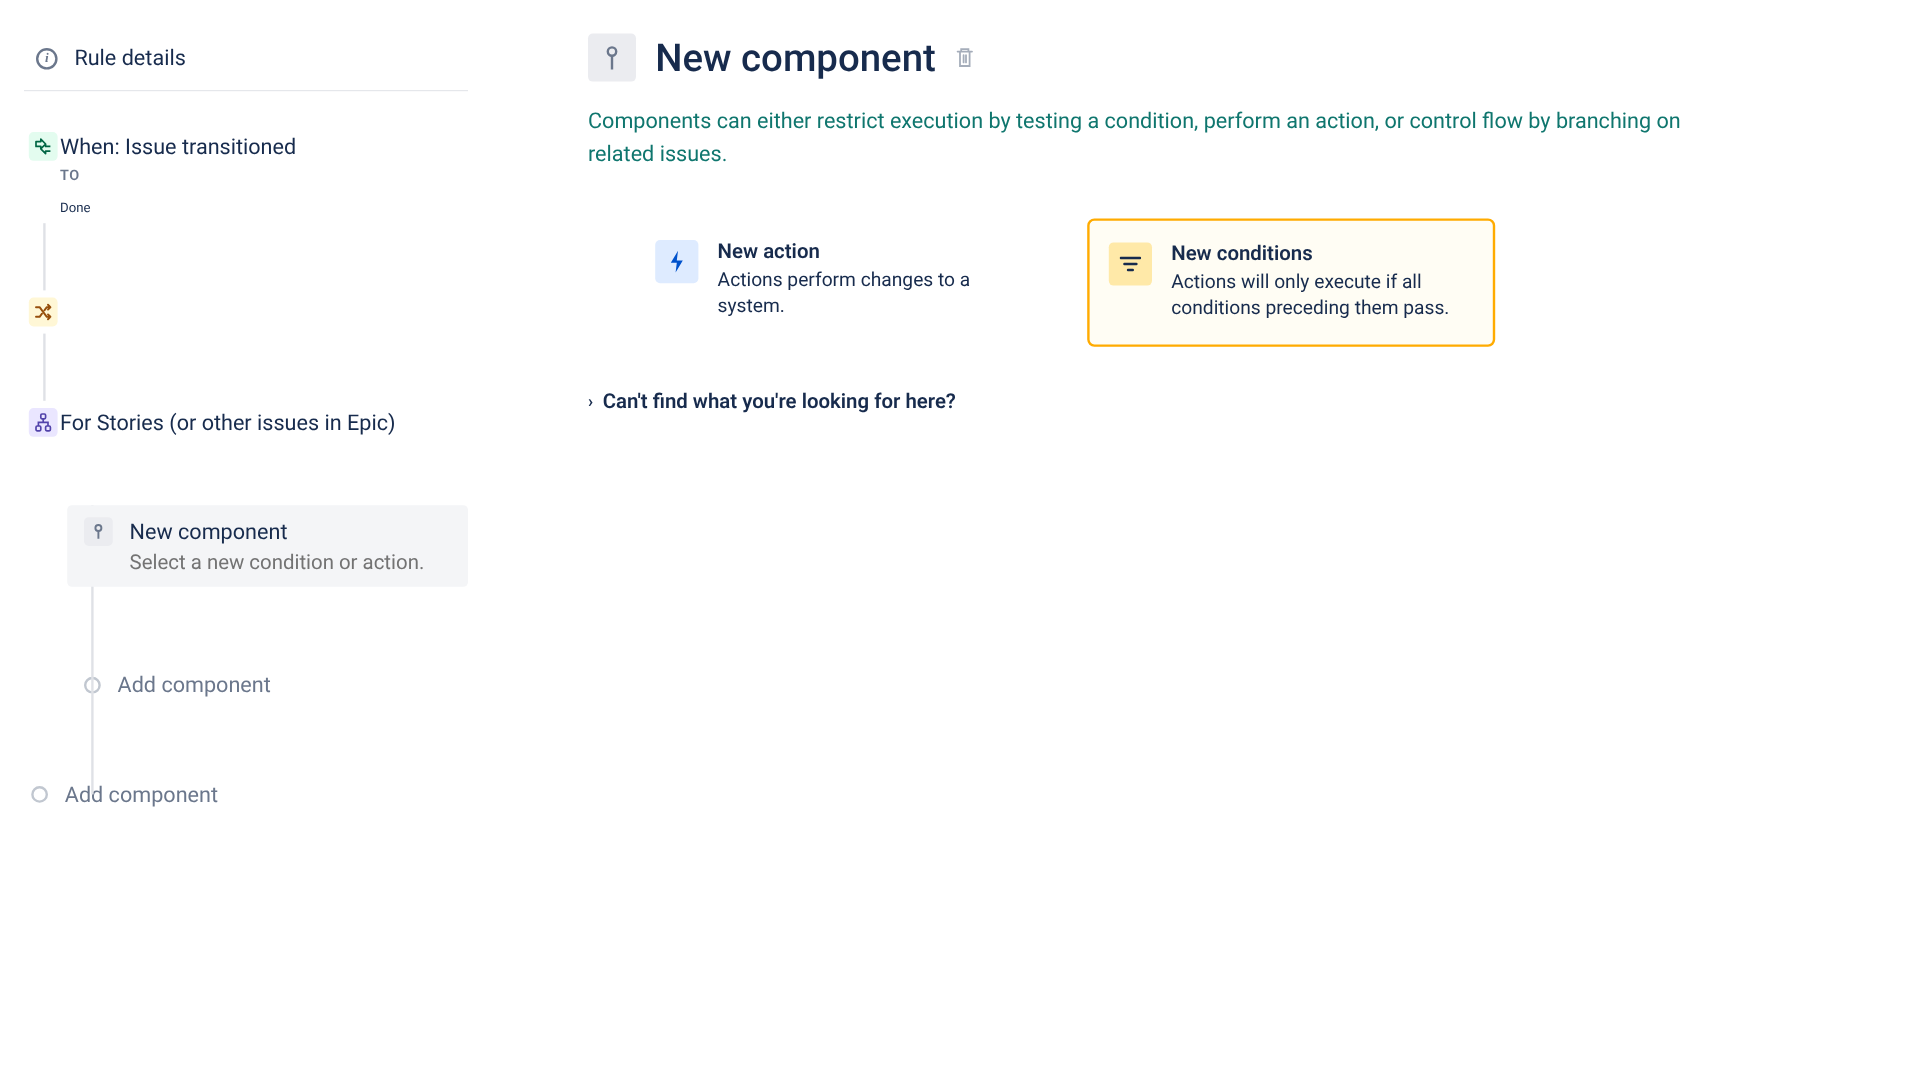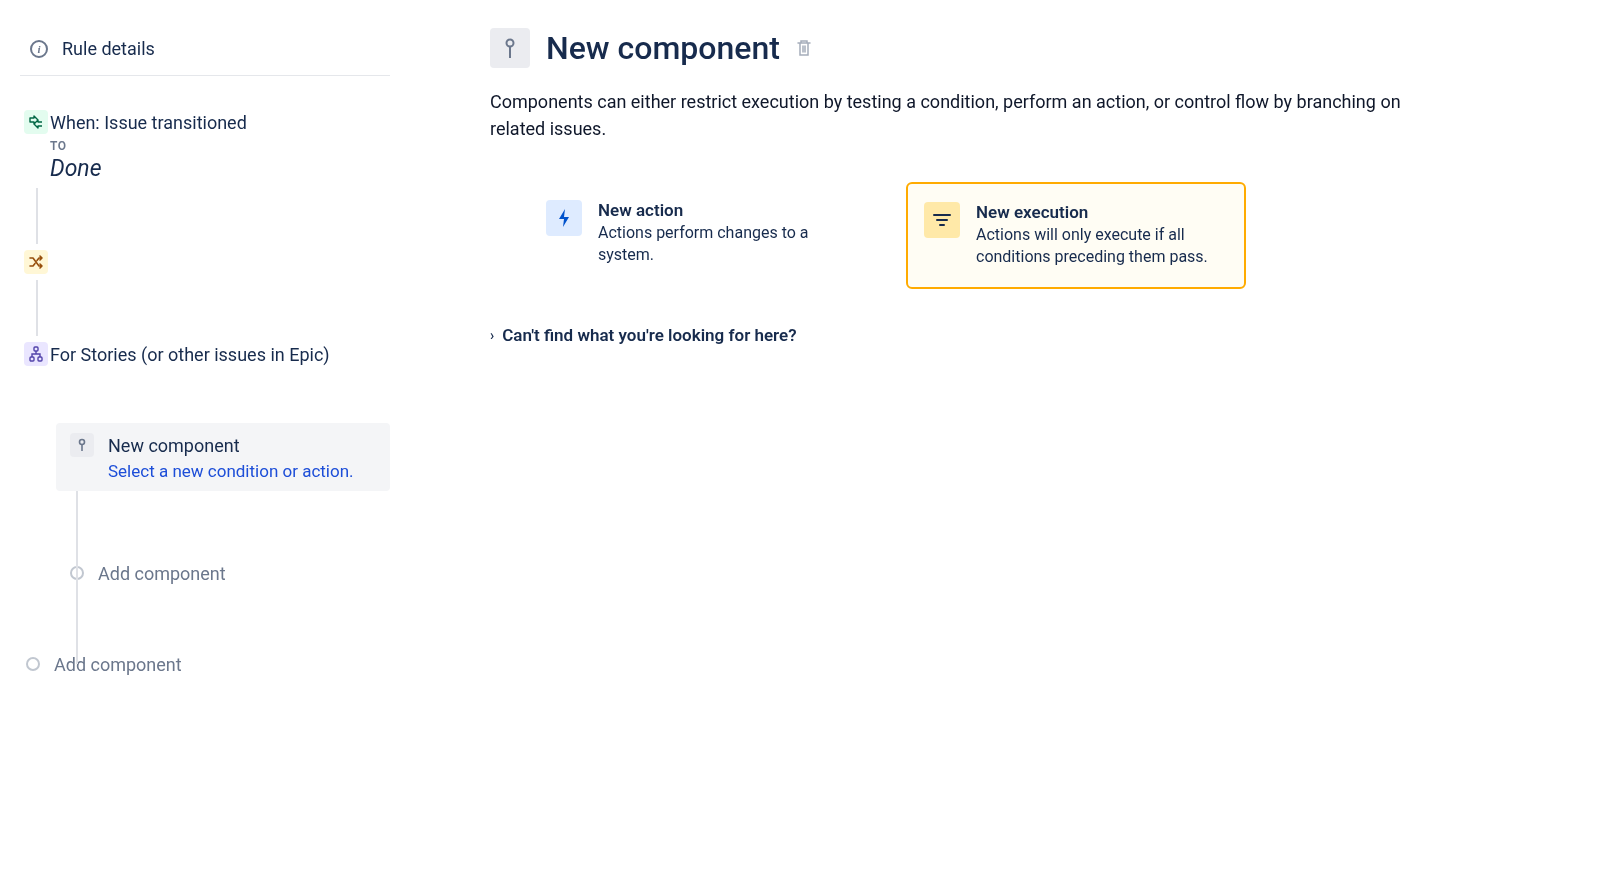--- a/index.html
+++ b/index.html
@@ -78,45 +78,44 @@
 }
 .step-subtitle {
   font-size: 12px;
   text-transform: uppercase;
   letter-spacing: 0.5px;
   color: #6b778c;
   font-weight: 600;
   margin-top: 4px;
 }
 .step-detail {
-  font-size: 23px;
-  color: #172b4d;
-  margin-top: 2px;
-  font-style: italic;
+  font-size: 11px;
+  color: #172b4d;
+  margin-top: 14px;
 }
 .connector {
   width: 2px;
   background: #dfe1e6;
   margin-left: 16px;
   height: 56px;
 }
 .selected-step {
   background: #f4f5f7;
   border-radius: 4px;
   padding: 10px 14px;
   margin-left: 36px;
   margin-top: 50px;
   display: flex;
   align-items: flex-start;
   gap: 14px;
 }
 .selected-step .step-title { font-weight: 400; }
 .selected-step .step-desc {
   font-size: 17px;
-  color: #1d4ed8;
+  color: #737373;
   margin-top: 2px;
 }
 .add-component {
   display: flex;
   align-items: center;
   gap: 14px;
   color: #6b778c;
   font-size: 18px;
   margin-top: 30px;
 }
@@ -157,21 +156,21 @@
   font-size: 32px;
   font-weight: 500;
   color: #172b4d;
 }
 .trash-icon {
   color: #a5adba;
   font-size: 16px;
 }
 .desc {
   font-size: 18px;
-  color: #0f172a;
+  color: #0f766e;
   margin-top: 20px;
   line-height: 1.5;
 }
 .options {
   display: flex;
   gap: 36px;
   margin-top: 40px;
   margin-left: 40px;
 }
 .option-card {
@@ -331,21 +330,21 @@
 
     <div class="option-card selected">
       <div class="option-icon opt-yellow">
         <svg width="18" height="14" viewBox="0 0 18 14">
             <line x1="1" y1="2" x2="17" y2="2" stroke="#172b4d" stroke-width="2" stroke-linecap="round"></line>
             <line x1="4" y1="7" x2="14" y2="7" stroke="#172b4d" stroke-width="2" stroke-linecap="round"></line>
             <line x1="7" y1="12" x2="11" y2="12" stroke="#172b4d" stroke-width="2" stroke-linecap="round"></line>
           </svg>
       </div>
       <div>
-        <div class="option-title">New execution</div>
+        <div class="option-title">New conditions</div>
         <div class="option-desc">Actions will only execute if all conditions preceding them pass.</div>
       </div>
     </div>
   </div>
 
   <div class="help-row">
     <span class="chevron">›</span>
     <span>Can't find what you're looking for here?</span>
   </div>
 </div>

